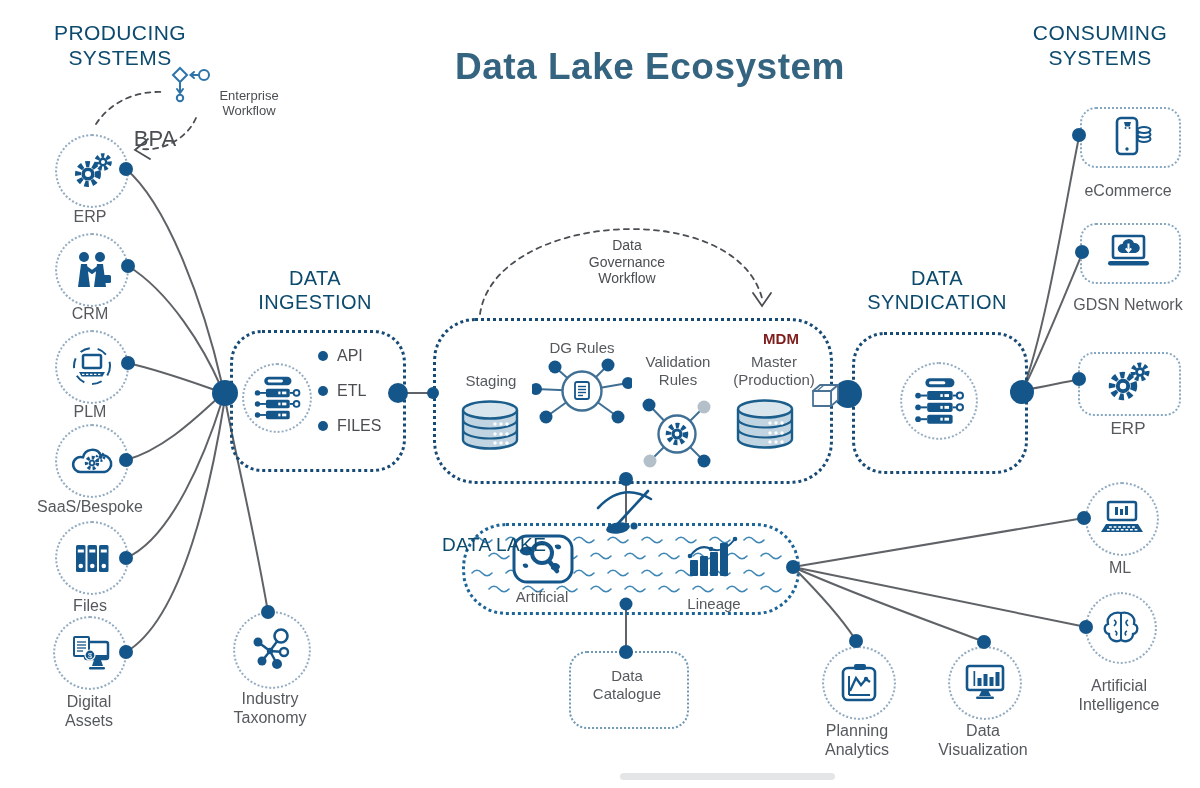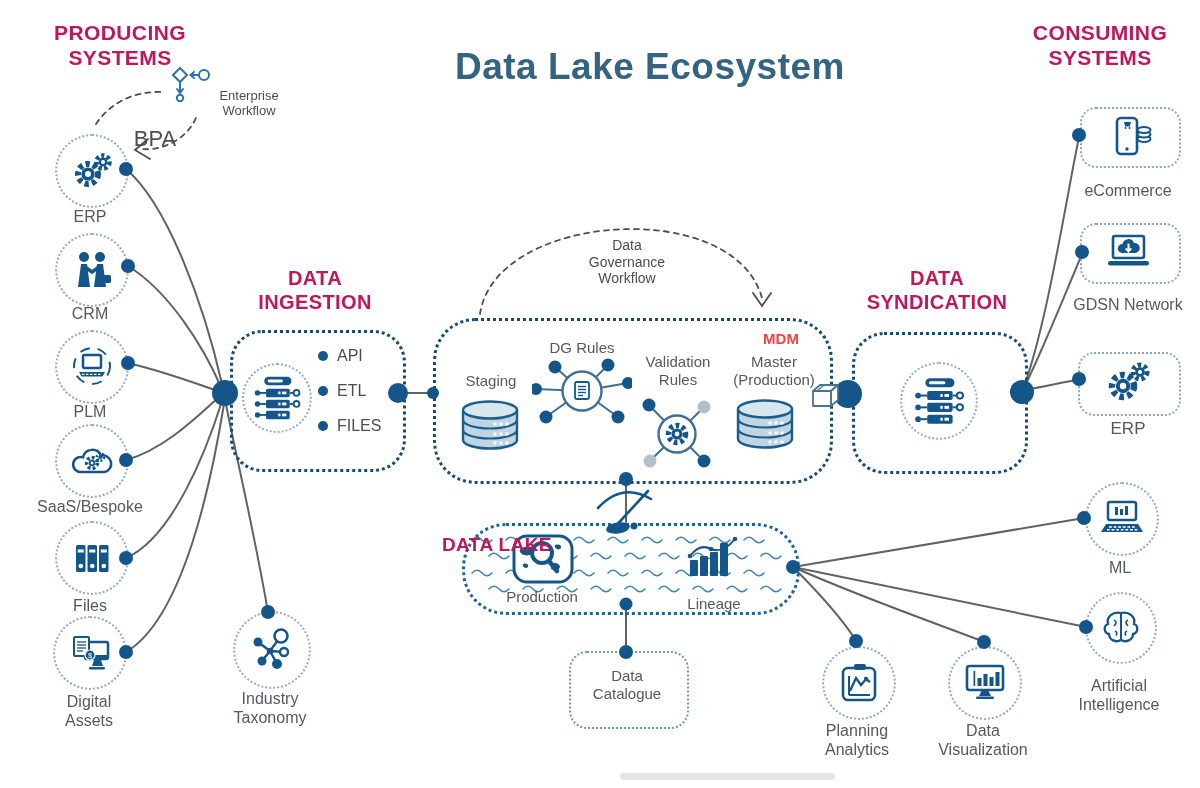--- a/index.html
+++ b/index.html
@@ -5,21 +5,21 @@
   html,body{margin:0;padding:0;background:#fff;}
   #stage{position:relative;width:1200px;height:788px;background:#ffffff;overflow:hidden;
          font-family:"Liberation Sans", sans-serif;}
   svg{display:block;}
   .layer{position:absolute;left:0;top:0;pointer-events:none;}
   .node{position:absolute;display:flex;align-items:center;justify-content:center;z-index:2;}
   .dc{border:2.5px dotted #93abc0;border-radius:50%;background:#fff0;}
   .box{position:absolute;border:3px dotted #174a74;border-radius:32px;z-index:1;}
   .box.light{border:2px dotted #86a7c0;border-radius:16px;}
   .lbl{position:absolute;text-align:center;color:#55595d;font-size:16px;line-height:1.18;z-index:3;}
-  .heading{position:absolute;text-align:center;color:#be185d;font-weight:bold;font-size:20px;
+  .heading{position:absolute;text-align:center;color:#0c4a6e;font-weight:normal;font-size:20px;
            line-height:1.2;letter-spacing:.4px;z-index:3;}
   .small{font-size:13px;}
   .inner-lbl{font-size:15px;}
   .bullet-row{position:absolute;display:flex;align-items:center;gap:9px;z-index:3;}
   .bullet-dot{width:10px;height:10px;border-radius:50%;background:#15568a;flex:0 0 auto;}
   .bullet-txt{font-size:16px;color:#4a4e52;}
   #title{position:absolute;left:350px;top:46px;width:600px;text-align:center;
          font-size:37px;font-weight:bold;color:#34647f;letter-spacing:.5px;z-index:3;}
   .smudge{position:absolute;left:620px;top:773px;width:215px;height:7px;background:#9aa0a4;
           opacity:.28;border-radius:4px;z-index:1;}
@@ -272,21 +272,21 @@
   <div class="bullet-row" style="left:318px;top:417px;">
     <span class="bullet-dot"></span>
     <span class="bullet-txt">FILES</span>
   </div>
 
   <div class="box" style="left:433px;top:318px;width:394px;height:160px;border-radius:42px;"></div>
   <div class="lbl" style="left:577px;top:237px;width:100px;font-size:14px;color:#4a4e52;">Data Governance Workflow</div>
   <div class="lbl inner-lbl" style="left:454px;top:372px;width:74px;">Staging</div>
   <div class="lbl inner-lbl" style="left:540px;top:339px;width:84px;">DG Rules</div>
   <div class="lbl inner-lbl" style="left:639px;top:353px;width:78px;">Validation Rules</div>
-  <div class="lbl inner-lbl" style="left:755px;top:330px;width:52px;font-weight:bold;color:#ef4444;">MDM</div>
+  <div class="lbl inner-lbl" style="left:755px;top:330px;width:52px;font-weight:bold;color:#7f1d1d;">MDM</div>
   <div class="lbl inner-lbl" style="left:726px;top:353px;width:96px;">Master (Production)</div>
 
   <div class="node" style="left:457px;top:398px;width:66px;height:56px;">
     <svg width="66" height="56" viewBox="0 0 66 56">
       <path d="M6,12 V42 a27,8.5 0 0 0 54,0 V12" fill="#c0d4e1" stroke="#1b5e8c" stroke-width="2.4"></path>
       <path d="M6,22 a27,8.5 0 0 0 54,0" fill="none" stroke="#1b5e8c" stroke-width="2.2"></path>
       <path d="M6,32 a27,8.5 0 0 0 54,0" fill="none" stroke="#1b5e8c" stroke-width="2.2"></path>
       <ellipse cx="33" cy="12" rx="27" ry="8.5" fill="#d9e6ee" stroke="#1b5e8c" stroke-width="2.4"></ellipse>
       <g fill="#fff">
         <circle cx="38" cy="26" r="1.7"></circle>
@@ -377,21 +377,21 @@
       <g fill="#15568a">
         <path d="M9,17 c4,-5 13,-4 16,0 c-2,5 -10,7 -14,4 c-2,-1.5 -3,-3 -2,-4 Z"></path>
         <path d="M40,31 c4,-2.5 9,0 9,3 c-1,3.5 -7,4.5 -9,1.5 Z"></path>
         <path d="M12,31 c2.5,-1.5 6,0 5,3 c-2,2 -6,0.5 -5,-3 Z"></path>
         <path d="M44,12 c3,-1.5 7,0 6,3 c-2,2.5 -7,1 -6,-3 Z"></path>
       </g>
       <circle cx="31" cy="20" r="10" stroke="#15568a" stroke-width="4" fill="rgba(255,255,255,0.55)"></circle>
       <path d="M38,28 L46,38" stroke="#15568a" stroke-width="4.5" stroke-linecap="round"></path>
     </svg>
   </div>
-  <div class="lbl inner-lbl" style="left:500px;top:588px;width:84px;">Production</div>
+  <div class="lbl inner-lbl" style="left:500px;top:588px;width:84px;">Artificial</div>
   <div class="node" style="left:687px;top:534px;width:54px;height:44px;">
     <svg width="54" height="44" viewBox="0 0 54 44">
       <g fill="#15568a">
         <rect x="3" y="26" width="8" height="16" rx="1"></rect>
           <rect x="13" y="22" width="8" height="20" rx="1"></rect>
         <rect x="23" y="18" width="8" height="24" rx="1"></rect>
           <rect x="33" y="9" width="8" height="33" rx="1"></rect>
       </g>
       <path d="M3,22 Q13,9 24,15 Q36,20 48,5" stroke="#15568a" stroke-width="2" fill="none"></path>
       <circle cx="3" cy="22" r="2.3" fill="#15568a"></circle>

